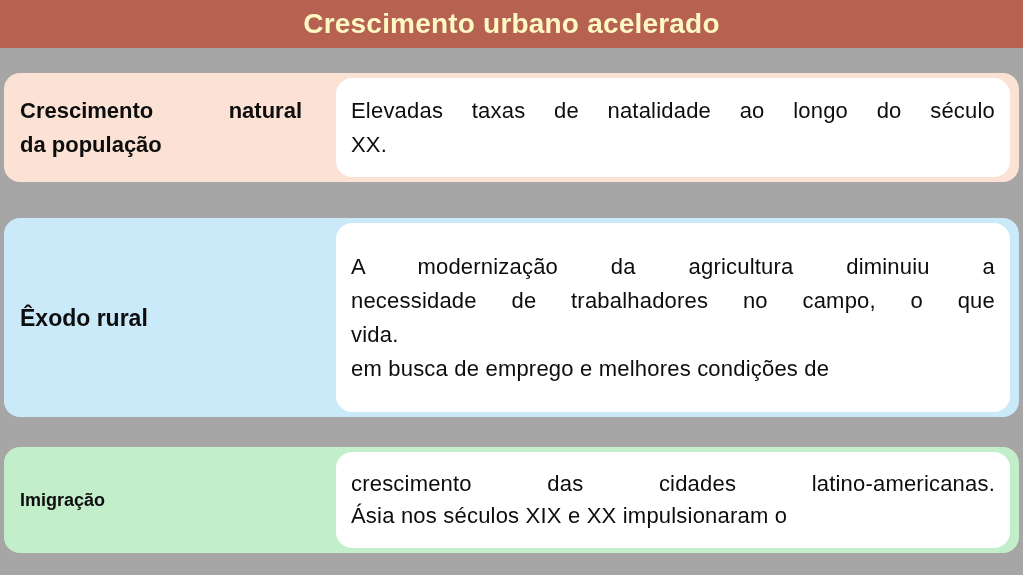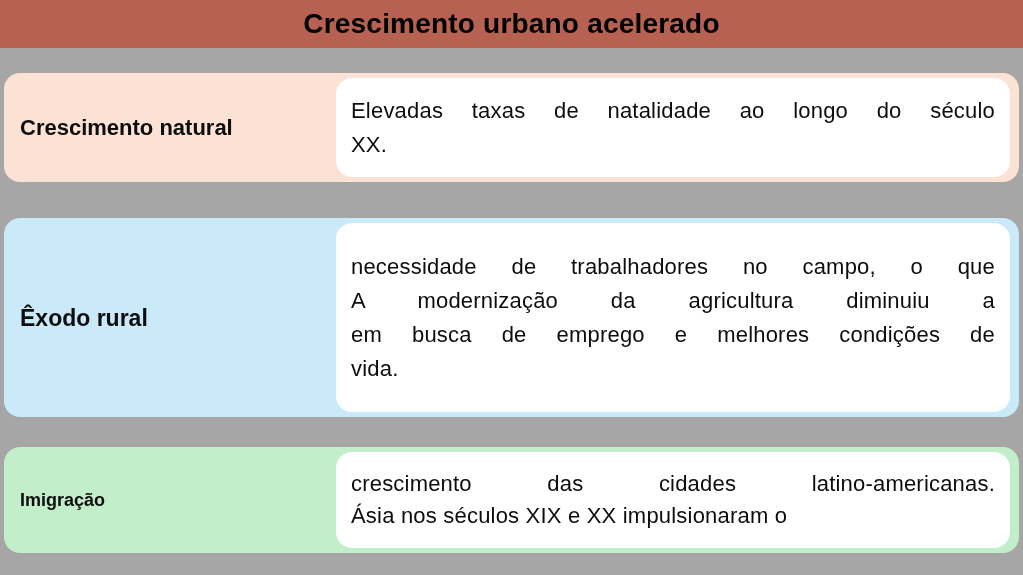--- a/index.html
+++ b/index.html
@@ -20,21 +20,21 @@
     position: absolute;
     top: 0; left: 0;
     width: 1023px; height: 48px;
     background: #B66151;
     display: flex;
     align-items: center;
     justify-content: center;
   }
   .title-bar h1 {
     margin: 0;
-    color: #000000;
+    color: #fef9c3;
     font-size: 28px;
     font-weight: 700;
     letter-spacing: 0.2px;
   }
 
   
   .row {
     position: absolute;
     left: 4px;
     width: 1015px;
@@ -95,42 +95,43 @@
 <div class="canvas">
 
   <header class="title-bar">
     <h1>Crescimento urbano acelerado</h1>
   </header>
 
   <section class="row row-1">
     <div class="label">
       <div class="label-text lines">
           <div class="line">Crescimento natural</div>
+          <div class="line">da população</div>
         </div>
     </div>
     <div class="card">
       <div class="desc lines">
           <div class="line">Elevadas taxas de natalidade ao longo do século</div>
           <div class="line">XX.</div>
         </div>
     </div>
   </section>
 
   <section class="row row-2">
     <div class="label">
       <div class="label-text lines">
           <div class="line">Êxodo rural</div>
         </div>
     </div>
     <div class="card">
       <div class="desc lines">
+          <div class="line">A modernização da agricultura diminuiu a</div>
           <div class="line">necessidade de trabalhadores no campo, o que</div>
-          <div class="line">A modernização da agricultura diminuiu a</div>
+          <div class="line">vida.</div>
           <div class="line">em busca de emprego e melhores condições de</div>
-          <div class="line">vida.</div>
         </div>
     </div>
   </section>
 
   <section class="row row-3">
     <div class="label">
       <div class="label-text lines">
           <div class="line">Imigração</div>
         </div>
     </div>

